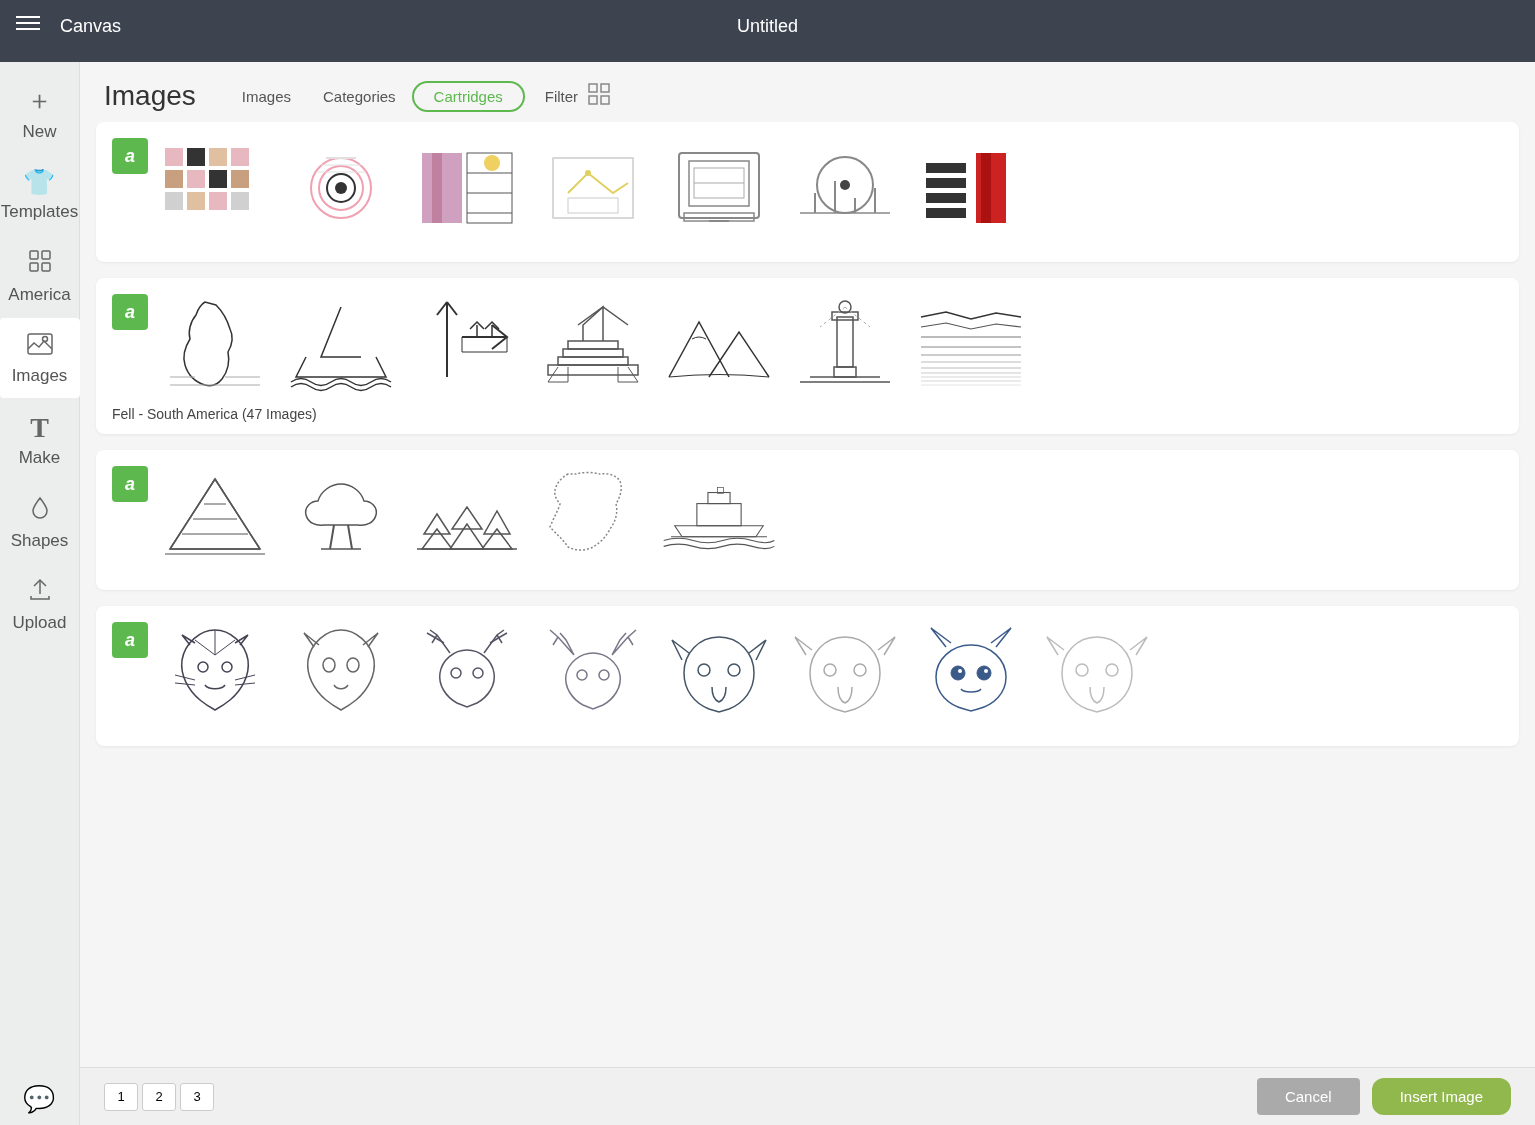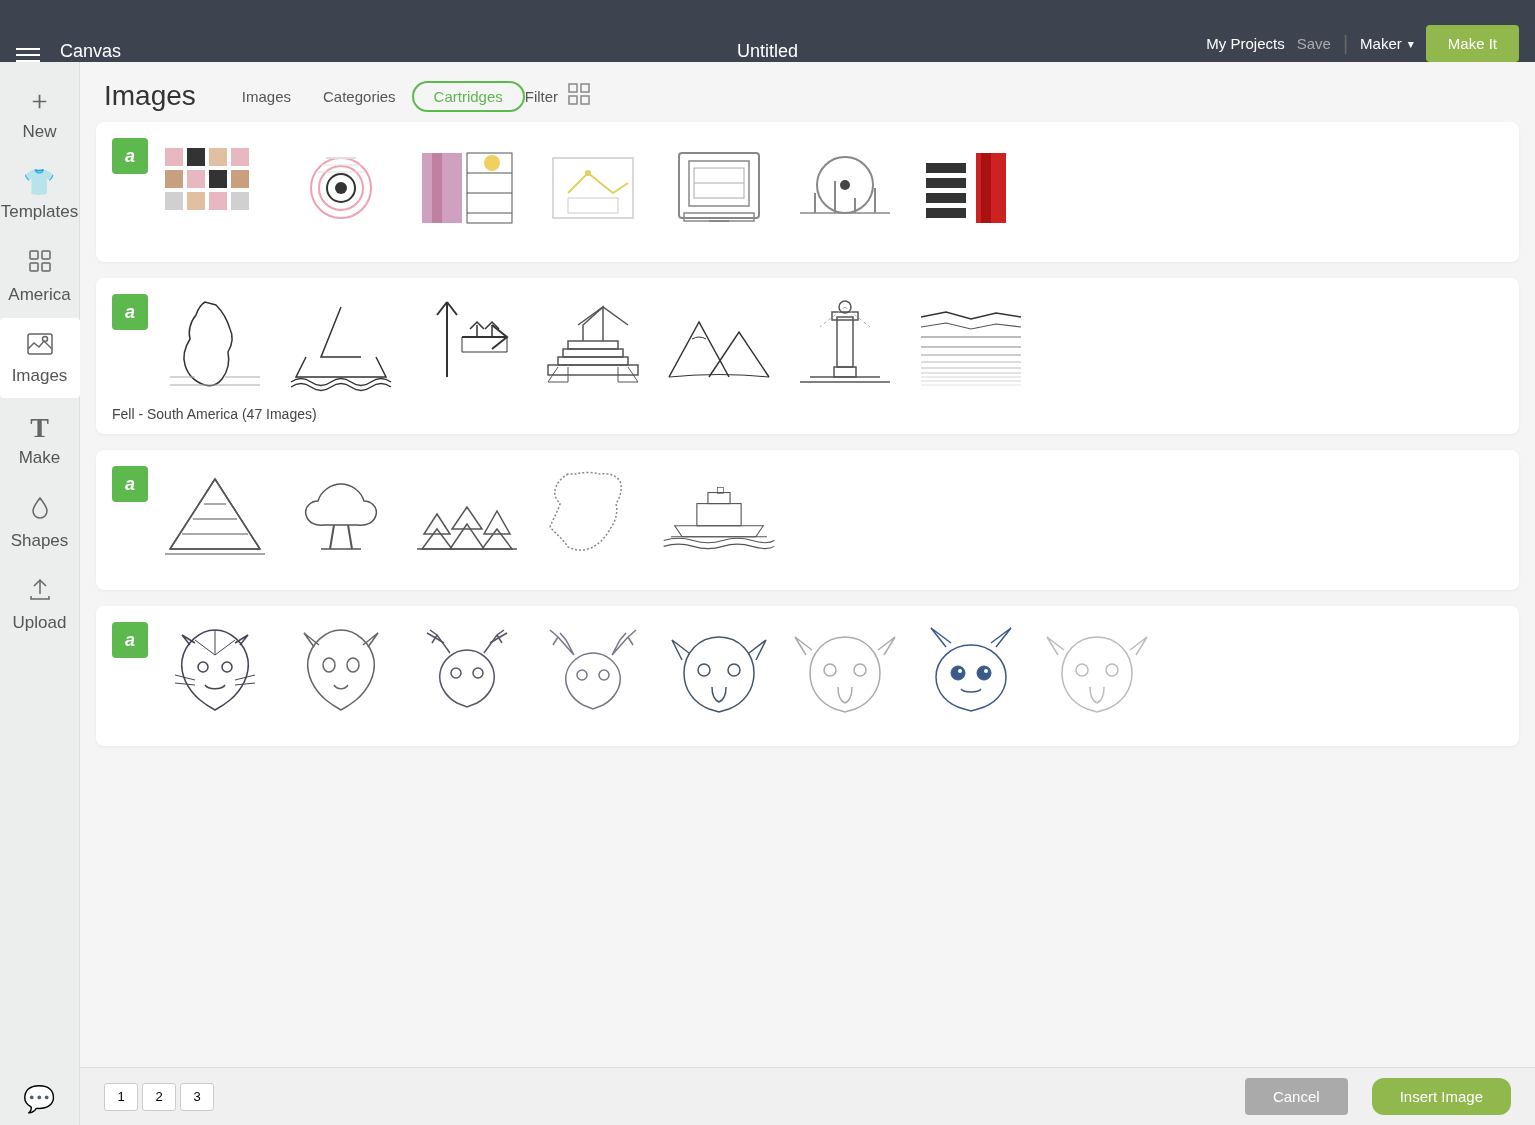--- a/index.html
+++ b/index.html
@@ -1,22 +1,22 @@
 <!DOCTYPE html>
 <html><head>
   <meta charset="utf-8">
   <style>
     * { box-sizing: border-box; margin: 0; padding: 0; }
     body { font-family: -apple-system, BlinkMacSystemFont, 'Segoe UI', sans-serif; background: #f0f0f0; width: 1535px; height: 1125px; overflow: hidden; }
 
     
     .topbar {
-      display: flex; align-items: flex-end;
+      display: flex; align-items: flex-start;
       background: #3d4450;
-      height: 62px; padding: 0 16px;
+      height: 62px; padding: 16px 16px;
       gap: 20px;
     }
     .topbar-menu { color: white; font-size: 22px; cursor: pointer; display: flex; flex-direction: column; gap: 4px; }
     .topbar-menu span { display: block; width: 24px; height: 2px; background: white; }
     .topbar-logo { color: white; font-size: 18px; font-weight: 400; margin-right: auto; }
     .topbar-title { color: white; font-size: 18px; font-weight: 300; position: absolute; left: 50%; transform: translateX(-50%); }
     .topbar-right { display: flex; align-items: center; gap: 12px; margin-left: auto; }
     .topbar-myprojects { color: white; font-size: 15px; cursor: pointer; }
     .topbar-save { color: #aaa; font-size: 15px; cursor: pointer; }
     .topbar-divider { color: #666; font-size: 20px; }
@@ -71,21 +71,21 @@
     .search-input {
       flex: 1; border: 1px solid #ddd; border-right: none; border-radius: 4px 0 0 4px;
       padding: 8px 14px; font-size: 14px; background: white; color: #999;
       outline: none;
     }
     .search-btn {
       background: #b0b0b0; border: none; border-radius: 0 4px 4px 0;
       padding: 8px 12px; cursor: pointer; color: white; font-size: 15px;
     }
     .filter-btn {
-      font-size: 15px; color: #555; cursor: pointer; background: none; border: none;
+      margin-left: 20px; font-size: 15px; color: #555; cursor: pointer; background: none; border: none;
     }
     .grid-btn {
       margin-left: 10px; font-size: 18px; color: #555; cursor: pointer; background: none; border: none;
     }
 
     
     .images-content {
       flex: 1; overflow-y: auto; padding: 0 16px 80px 16px;
     }
 
@@ -118,51 +118,41 @@
       height: 58px; background: #f0f0f0;
       display: flex; align-items: center; justify-content: space-between;
       padding: 0 24px;
       border-top: 1px solid #ddd;
     }
     .bottom-pagination { display: flex; gap: 4px; }
     .page-btn {
       width: 34px; height: 28px; border: 1px solid #ccc; background: white;
       border-radius: 3px; font-size: 13px; cursor: pointer;
     }
-    .bottom-actions { display: flex; gap: 24px; padding-left: 44px; }
+    .bottom-actions { display: flex; gap: 12px; padding-left: 44px; }
     .cancel-btn {
       background: #aaa; color: white; border: none; border-radius: 4px;
       padding: 10px 28px; font-size: 15px; cursor: pointer;
     }
     .insert-btn {
       background: #91b84c; color: white; border: none; border-radius: 12px;
       padding: 10px 28px; font-size: 15px; cursor: pointer;
     }
   </style>
 </head>
 <body>
 
 <div class="topbar">
   <div class="topbar-menu">
     <span></span>
       <span></span>
       <span></span>
   </div>
   <span class="topbar-logo">Canvas</span>
   <span class="topbar-title">Untitled</span>
-  <div class="topbar-right">
-    <span class="topbar-myprojects">My Projects</span>
-    <span class="topbar-save">Save</span>
-    <span class="topbar-divider">|</span>
-    <div class="topbar-machine">
-      <span>Maker</span>
-      <span class="topbar-chevron">▾</span>
-    </div>
-    <button class="topbar-makeit">Make It</button>
-  </div>
 </div>
 
 <div class="sidebar">
   <div class="sidebar-item">
     <span class="sidebar-icon">＋</span>
     <span class="sidebar-label">New</span>
   </div>
   <div class="sidebar-item">
     <span class="sidebar-icon">👕</span>
     <span class="sidebar-label">Templates</span>

